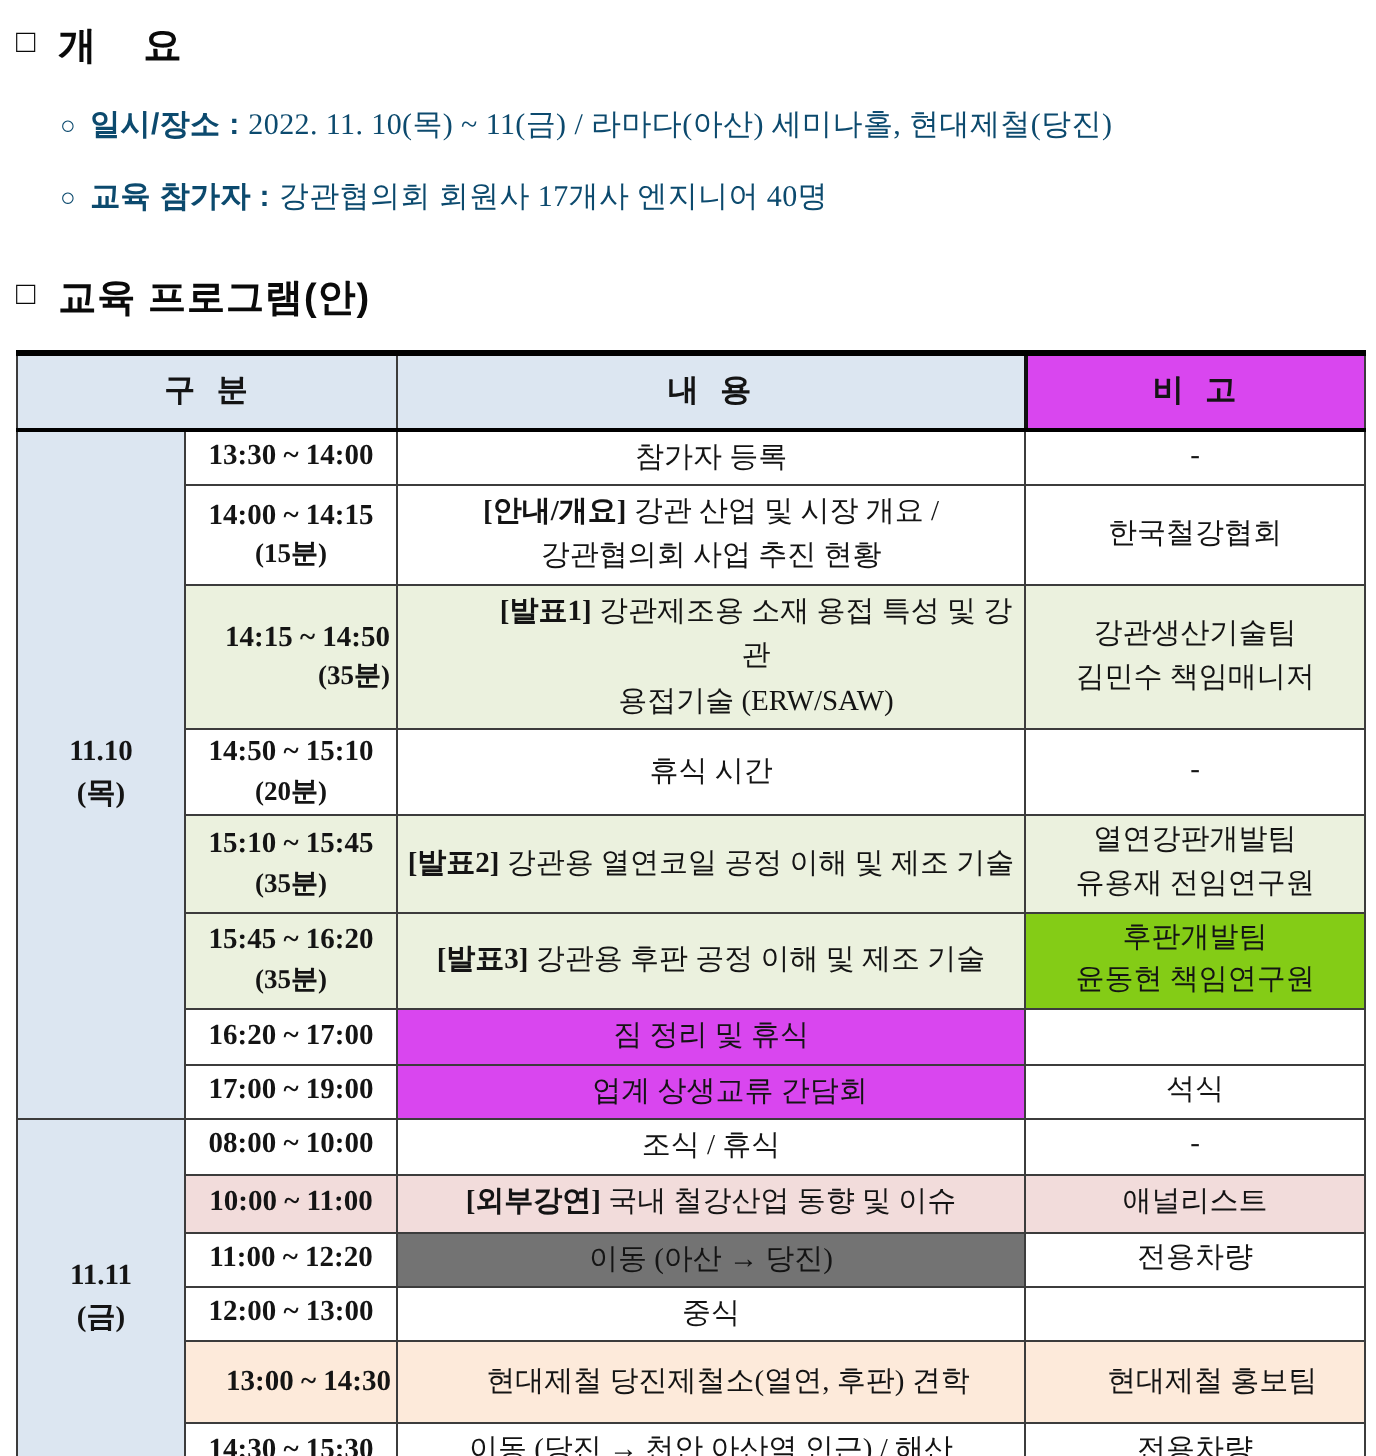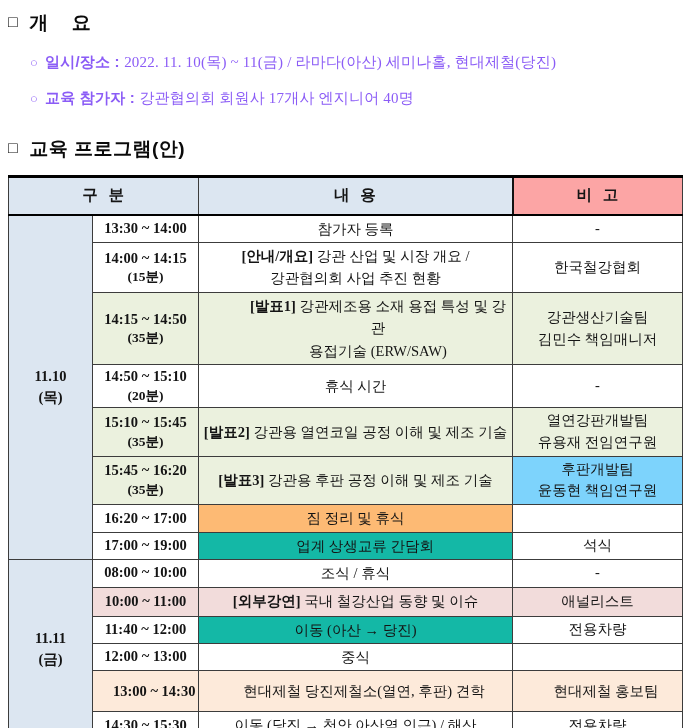--- a/index.html
+++ b/index.html
@@ -19,21 +19,21 @@
     font-weight:800; font-size:19px; letter-spacing:0.5px;
     white-space:pre; color:#0a0a0a;
   }
   .sec-head .sq { font-size:16px; font-weight:400; position:relative; top:-1px; }
   .head-overview { margin-top:2px; }
   .head-program { margin-top:28px; }
 
   
   .ov-line {
     margin:17px 0 0 22px; font-size:15px; white-space:pre;
-    color:#8b5cf6; letter-spacing:0.2px;
+    color:#0c4a6e; letter-spacing:0.2px;
   }
   .ov-line .bullet { font-size:13px; margin-right:7px; }
   .ov-line .label { font-weight:bold; font-family:"Liberation Sans","DejaVu Sans",sans-serif; }
   .ov-sub {
     margin:8px 0 0 40px; font-size:13px; color:#4a4a4a; letter-spacing:0.2px; white-space:pre;
   }
 
   
   table.schedule {
     margin-top:13px; width:674px; border-collapse:collapse; table-layout:fixed;
@@ -84,85 +84,85 @@
     <colgroup>
       <col style="width:84px">
         <col style="width:106px">
         <col style="width:314px">
         <col style="width:170px">
     </colgroup>
     <thead>
       <tr>
         <th colspan="2" id="th-group" style="background: rgb(220, 230, 241);">구  분</th>
         <th id="th-content" style="border-right: 2px solid rgb(17, 17, 17); background: rgb(220, 230, 241);">내  용</th>
-        <th id="th-note" style="background: #fca5a5;">비  고</th>
+        <th id="th-note" style="background: #d946ef;">비  고</th>
       </tr>
     </thead>
     <tbody id="schedule-body">
         <tr class="h-base">
           <td class="c-day" rowspan="8" style="background: rgb(220, 230, 241);">
             <div>11.10</div>
             <div>(목)</div>
           </td>
           <td class="c-time" style="background: rgb(255, 255, 255);">13:30 ~ 14:00</td>
           <td class="c-content" style="background: rgb(255, 255, 255);">참가자 등록</td>
           <td class="c-note" style="background: rgb(255, 255, 255);">-</td>
         </tr>
         <tr class="h-none">
           <td class="c-time" style="background: rgb(255, 255, 255);">14:00 ~ 14:15<span class="dur">(15분)</span></td>
           <td class="c-content" style="background: rgb(255, 255, 255);"><span class="tag">[안내/개요]</span> 강관 산업 및 시장 개요 /<br>강관협의회 사업 추진 현황</td>
           <td class="c-note" style="background: rgb(255, 255, 255);">한국철강협회</td>
         </tr>
         <tr class="h-none">
-          <td class="c-time" style="background: rgb(235, 241, 222);">14:15 ~ 14:50<span class="dur">(35분)</span></td>
+          <td class="c-time" style="background: rgb(235, 241, 222); text-align: right;">14:15 ~ 14:50<span class="dur">(35분)</span></td>
           <td class="c-content" style="background: rgb(235, 241, 222); padding-left: 48px;"><span class="tag">[발표1]</span> 강관제조용 소재 용접 특성 및 강관<br>용접기술 (ERW/SAW)</td>
           <td class="c-note" style="background: rgb(235, 241, 222);">강관생산기술팀<br>김민수 책임매니저</td>
         </tr>
         <tr class="h-none">
           <td class="c-time" style="background: rgb(255, 255, 255);">14:50 ~ 15:10<span class="dur">(20분)</span></td>
           <td class="c-content" style="background: rgb(255, 255, 255);">휴식 시간</td>
           <td class="c-note" style="background: rgb(255, 255, 255);">-</td>
         </tr>
         <tr class="h-none">
           <td class="c-time" style="background: rgb(235, 241, 222);">15:10 ~ 15:45<span class="dur">(35분)</span></td>
           <td class="c-content" style="background: rgb(235, 241, 222);"><span class="tag">[발표2]</span> 강관용 열연코일 공정 이해 및 제조 기술</td>
           <td class="c-note" style="background: rgb(235, 241, 222);">열연강판개발팀<br>유용재 전임연구원</td>
         </tr>
         <tr class="h-none">
           <td class="c-time" style="background: rgb(235, 241, 222);">15:45 ~ 16:20<span class="dur">(35분)</span></td>
           <td class="c-content" style="background: rgb(235, 241, 222);"><span class="tag">[발표3]</span> 강관용 후판 공정 이해 및 제조 기술</td>
-          <td class="c-note" style="background: #7dd3fc;">후판개발팀<br>윤동현 책임연구원</td>
+          <td class="c-note" style="background: #84cc16;">후판개발팀<br>윤동현 책임연구원</td>
         </tr>
         <tr class="h-base">
           <td class="c-time" style="background: rgb(255, 255, 255);">16:20 ~ 17:00</td>
-          <td class="c-content" style="background: #fdba74;">짐 정리 및 휴식</td>
+          <td class="c-content" style="background: #d946ef;">짐 정리 및 휴식</td>
           <td class="c-note" style="background: rgb(255, 255, 255);"></td>
         </tr>
         <tr class="h-base">
           <td class="c-time" style="background: rgb(255, 255, 255);">17:00 ~ 19:00</td>
-          <td class="c-content" style="background: #14b8a6; padding-left: 22px;">업계 상생교류 간담회</td>
+          <td class="c-content" style="background: #d946ef; padding-left: 22px;">업계 상생교류 간담회</td>
           <td class="c-note" style="background: rgb(255, 255, 255);">석식</td>
         </tr>
         <tr class="h-base">
           <td class="c-day second" rowspan="6" style="background: rgb(220, 230, 241);">
             <div>11.11</div>
             <div>(금)</div>
           </td>
           <td class="c-time" style="background: rgb(255, 255, 255);">08:00 ~ 10:00</td>
           <td class="c-content" style="background: rgb(255, 255, 255);">조식 / 휴식</td>
           <td class="c-note" style="background: rgb(255, 255, 255);">-</td>
         </tr>
         <tr class="h-pink">
           <td class="c-time" style="background: rgb(242, 220, 219);">10:00 ~ 11:00</td>
           <td class="c-content" style="background: rgb(242, 220, 219);"><span class="tag">[외부강연]</span> 국내 철강산업 동향 및 이슈</td>
           <td class="c-note" style="background: rgb(242, 220, 219);">애널리스트</td>
         </tr>
         <tr class="h-base">
-          <td class="c-time" style="background: rgb(255, 255, 255);">11:40 ~ 12:00</td>
-          <td class="c-content" style="background: #14b8a6; margin-top: 25px;">이동 (아산 → 당진)</td>
+          <td class="c-time" style="background: rgb(255, 255, 255);">11:00 ~ 12:20</td>
+          <td class="c-content" style="background: #737373; margin-top: 25px;">이동 (아산 → 당진)</td>
           <td class="c-note" style="background: rgb(255, 255, 255);">전용차량</td>
         </tr>
         <tr class="h-base">
           <td class="c-time" style="background: rgb(255, 255, 255);">12:00 ~ 13:00</td>
           <td class="c-content" style="background: rgb(255, 255, 255);">중식</td>
           <td class="c-note" style="background: rgb(255, 255, 255);"></td>
         </tr>
         <tr class="h-cream">
           <td class="c-time" style="background: rgb(253, 234, 218);">13:00 ~ 14:30</td>
           <td class="c-content" style="background: rgb(253, 234, 218);">현대제철 당진제철소(열연, 후판) 견학</td>

